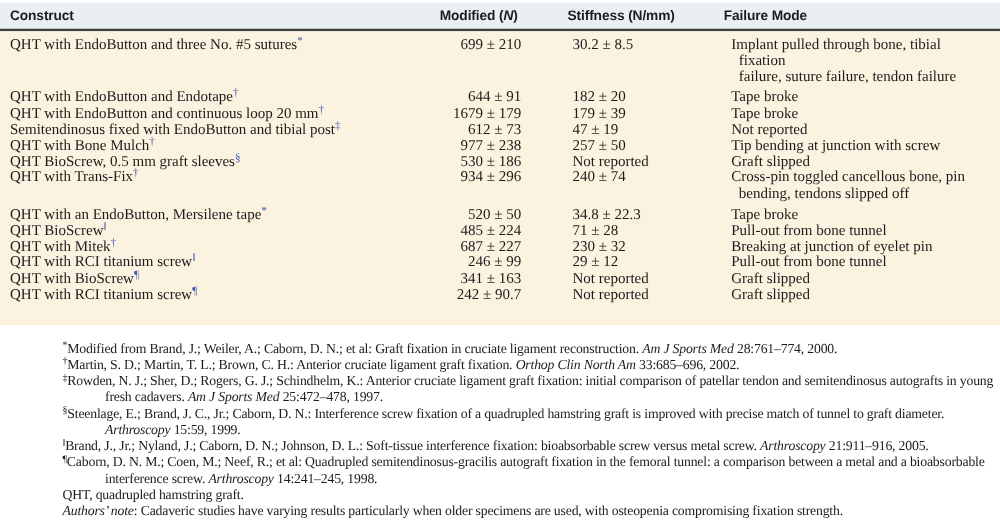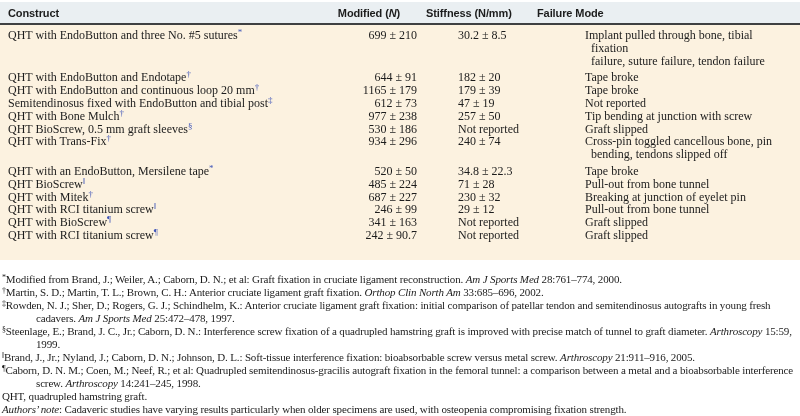--- a/index.html
+++ b/index.html
@@ -14,20 +14,21 @@
     background:var(--header-bg,#eaeff2);
     border-bottom:2px solid var(--rule,#3f4042);
     display:grid;
     grid-template-columns:337px 64px 136px 1fr;
     align-items:center;
     font-family:"Liberation Sans", sans-serif;
     font-weight:bold;
     font-size:11px;
     letter-spacing:-0.1px;
     padding-top:1px;
+    gap:14px;
   }
   .thead .construct { padding-left:8px; }
   .thead .failure   { text-align:center; white-space:nowrap; }
   .thead .stiffness { padding-left:25px; white-space:nowrap; }
 
   
   .tbody {
     background:var(--body-bg,#fcf2e0);
     padding:4px 0 18px 0;
     font-size:12px;
@@ -54,21 +55,21 @@
     vertical-align:4px;
   }
 
   
   .footnotes {
     padding:13px 2px 0 2px;
     font-size:11px;
     line-height:13px;
     letter-spacing:-0.15px;
   }
-  .fn { padding-left:34px; text-indent:-34px; }
+  .fn { padding-left:34px; text-indent:-34px;margin-left:48px; }
   .fsup { font-size:8px; line-height:0; vertical-align:3.5px; }
   .it { font-style:italic; }
 </style>
 </head>
 <body>
 
 <div class="page">
 
   <div class="thead">
     <div class="construct">Construct</div>
@@ -89,21 +90,21 @@
       </div>
       <div class="group">
         <div class="row">
           <div class="cell construct"><span>QHT with EndoButton and Endotape</span><span class="sup">†</span></div>
           <div class="cell failure">644 ± 91</div>
           <div class="cell stiffness">182 ± 20</div>
           <div class="cell mode">Tape broke</div>
         </div>
         <div class="row">
           <div class="cell construct"><span>QHT with EndoButton and continuous loop 20 mm</span><span class="sup">†</span></div>
-          <div class="cell failure">1165 ± 179</div>
+          <div class="cell failure">1679 ± 179</div>
           <div class="cell stiffness">179 ± 39</div>
           <div class="cell mode">Tape broke</div>
         </div>
         <div class="row">
           <div class="cell construct"><span>Semitendinosus fixed with EndoButton and tibial post</span><span class="sup">‡</span></div>
           <div class="cell failure">612 ± 73</div>
           <div class="cell stiffness">47 ± 19</div>
           <div class="cell mode">Not reported</div>
         </div>
         <div class="row">

